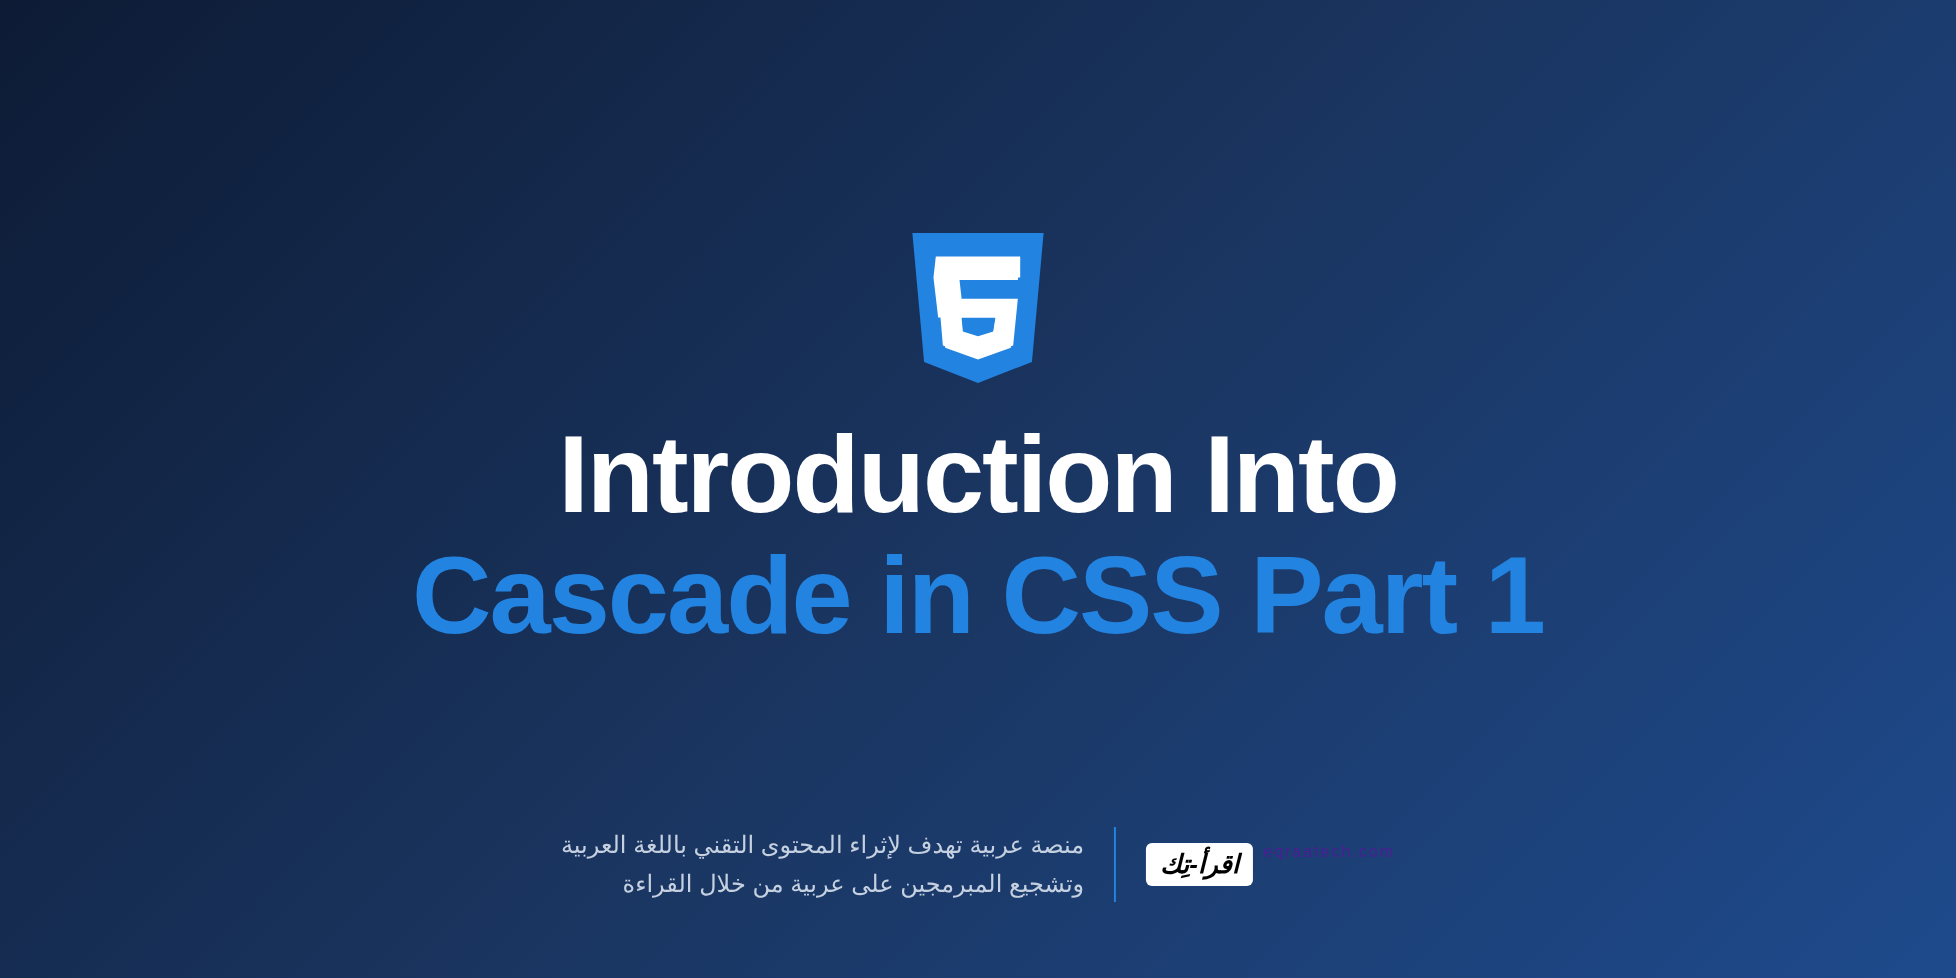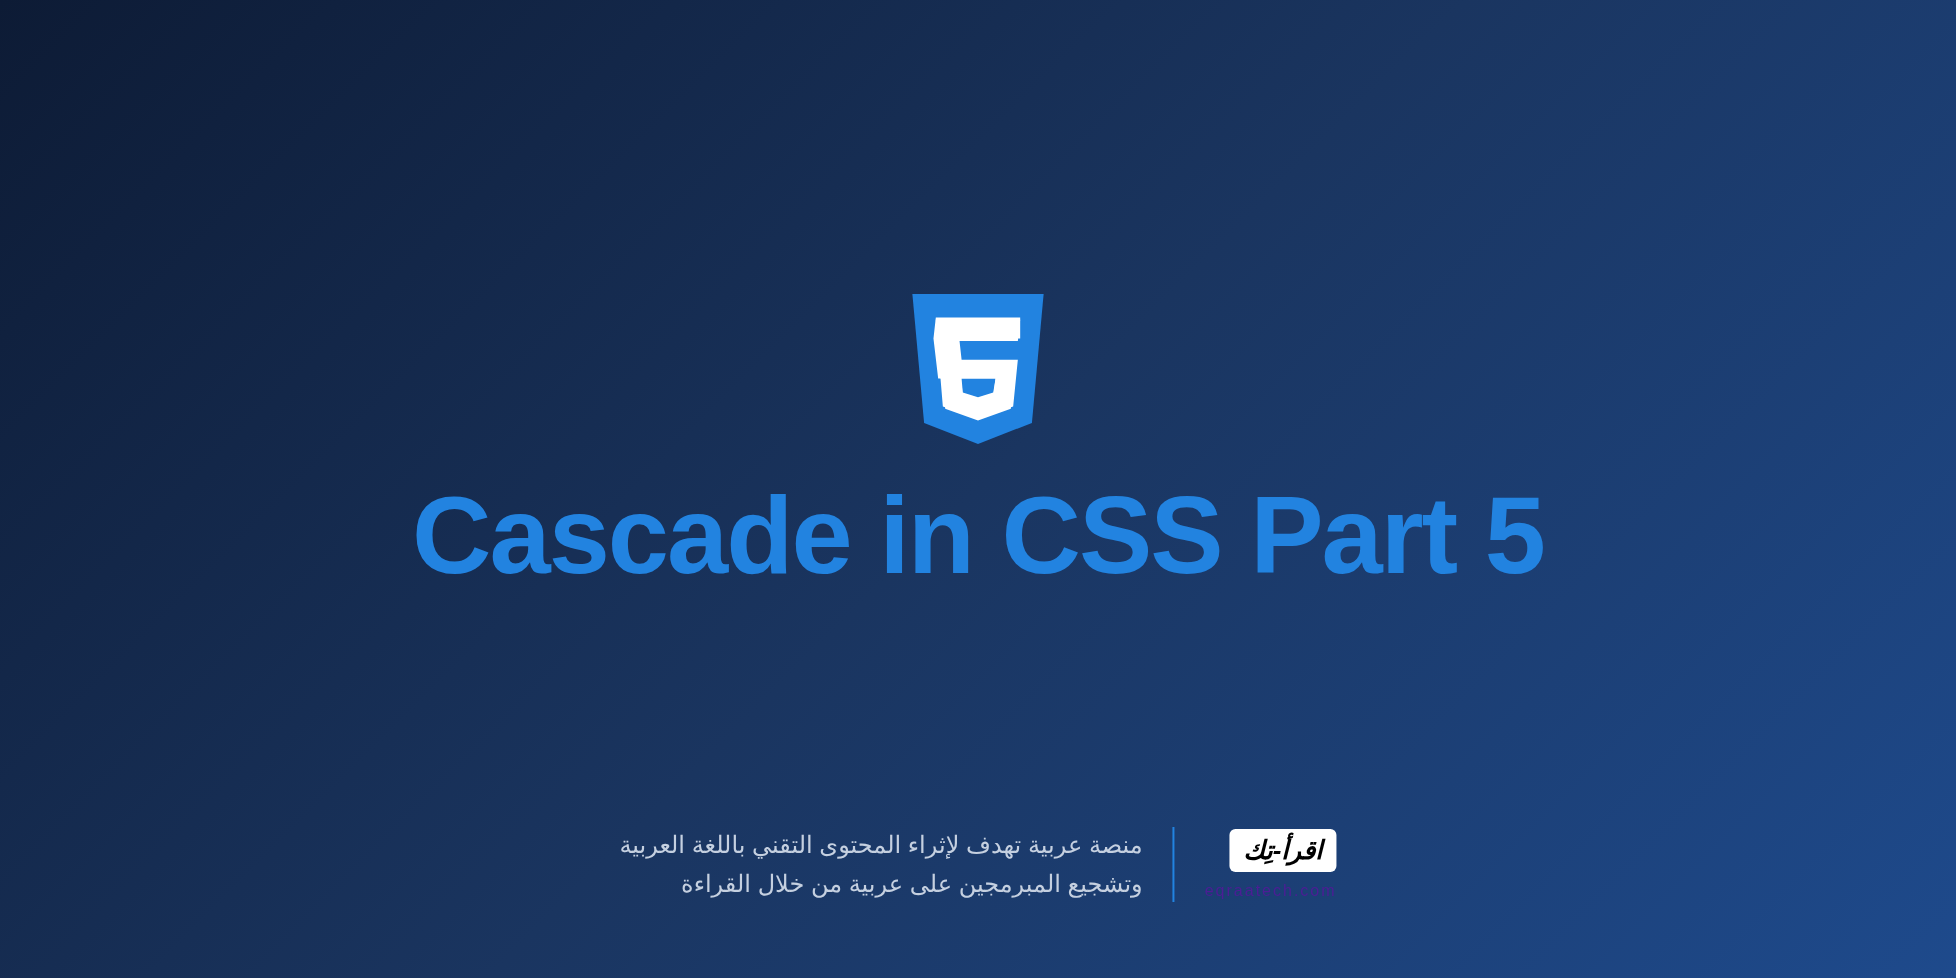--- a/index.html
+++ b/index.html
@@ -66,22 +66,22 @@
     }
     
     .footer-divider {
       width: 2px;
       height: 75px;
       background-color: #2283e0;
     }
     
     .footer-right {
       display: flex;
-      flex-direction: column;
-      align-items: flex-end;
+      flex-direction: row;
+      align-items: flex-start;
       gap: 10px;
     }
     
     .logo-box {
       background-color: #ffffff;
       color: #000000;
       padding: 6px 14px;
       border-radius: 6px;
       font-weight: 900;
       font-size: 26px;
@@ -114,21 +114,22 @@
 
   <div class="css-logo">
     <svg viewBox="0 0 128 128" width="150" height="170">
       <path fill="#2283e0" d="M8 0 L18 110 L64 128 L110 110 L120 0 Z"></path>
       <path fill="#ffffff" d="M28 22 L100 22 L100 40 L48 40 L50 58 L98 58 L94 98 L64 108 L34 98 L32 74 L50 74 L51 86 L64 90 L77 86 L79 74 L30 74 L26 40 L28 22 Z" transform="translate(0,-2)"></path>
       <path fill="#ffffff" d="M28 22 L100 22 L98 40 L46 40 L48 58 L96 58 L92 98 L64 108 L36 98 L34 76 L50 76 L51 87 L64 91 L77 87 L79 72 L32 72 L28 22 Z"></path>
     </svg>
   </div>
 
   <div class="title-container">
-    <h1 class="title-line2">Cascade in CSS Part 5</h1>
+    <h1 class="title-line1">Introduction Into</h1>
+    <h1 class="title-line2">Cascade in CSS Part 1</h1>
   </div>
 
   <div class="footer">
 
     <div class="footer-right">
       <div class="logo-box">اقرأ-تِك</div>
       <div class="website">eqraatech.com</div>
     </div>
 
     <div class="footer-divider"></div>

